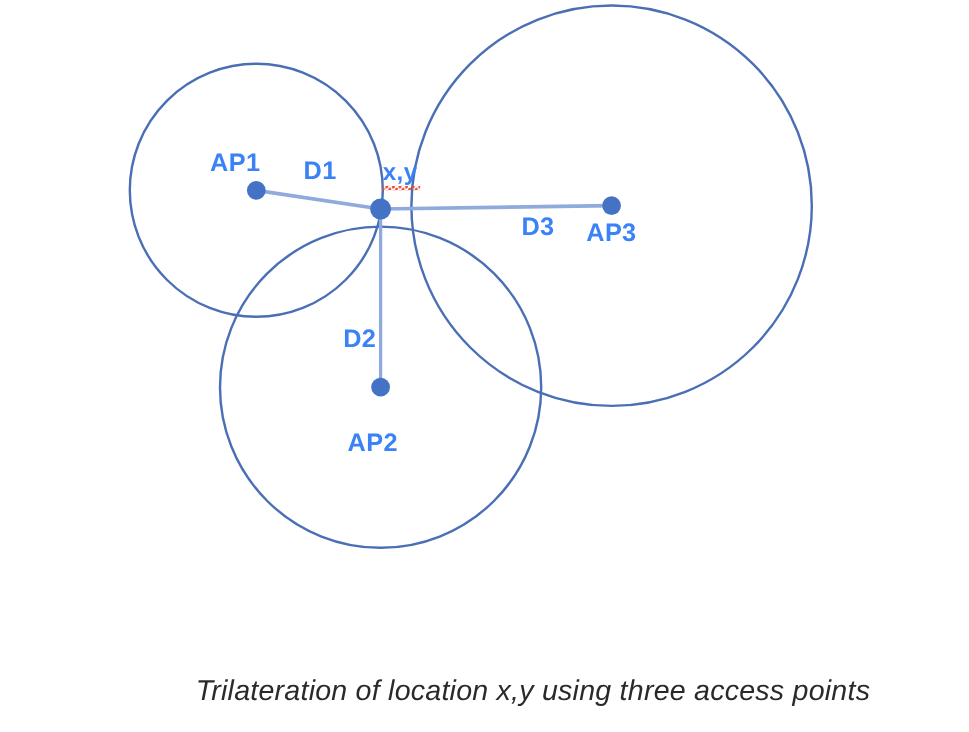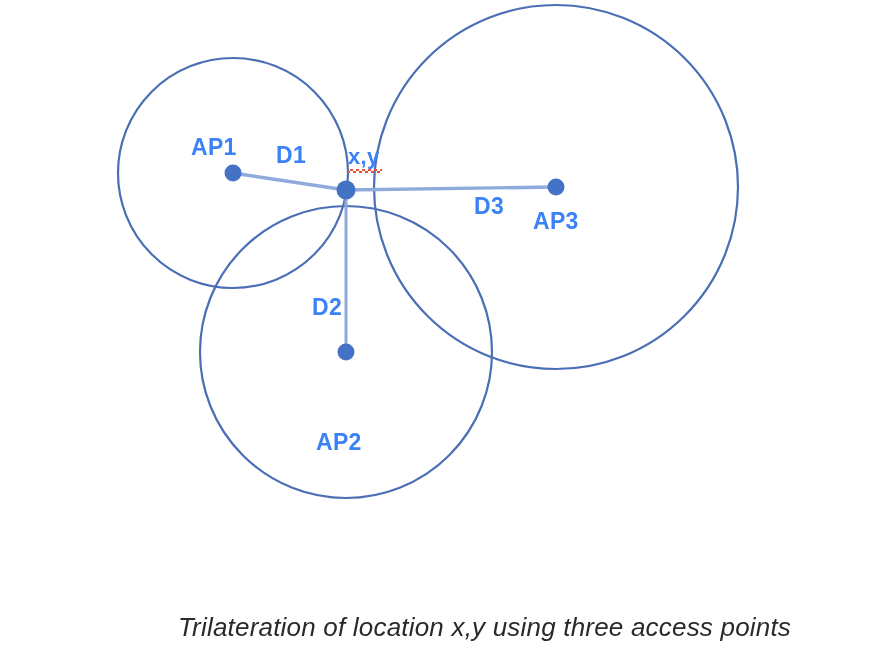--- a/index.html
+++ b/index.html
@@ -96,22 +96,22 @@
     <line id="line-d3" x1="556" y1="187" x2="346" y2="190" stroke="#8faadc" stroke-width="3.4" stroke-linecap="round"></line>
 
     <circle id="dot-ap1" cx="233" cy="173" r="8.5" fill="#4472c4"></circle>
     <circle id="dot-ap2" cx="346" cy="352" r="8.5" fill="#4472c4"></circle>
     <circle id="dot-ap3" cx="556" cy="187" r="8.5" fill="#4472c4"></circle>
 
     <circle id="dot-xy" cx="346" cy="190" r="9.5" fill="#4472c4"></circle>
   </svg>
 
   <div class="ap-label" id="label-ap1" style="left: 191px; top: 136px;">AP1</div>
-  <div class="ap-label" id="label-ap2" style="left: 316px; top: 391px; margin-top: 40px;">AP2</div>
-  <div class="ap-label" id="label-ap3" style="left: 533px; top: 210px; text-align: right;">AP3</div>
+  <div class="ap-label" id="label-ap2" style="left: 316px; top: 391px;">AP2</div>
+  <div class="ap-label" id="label-ap3" style="left: 533px; top: 200px; text-align: right;">AP3</div>
 
   <div class="dist-label" id="label-d1" style="left: 276px; top: 144px;">D1</div>
   <div class="dist-label" id="label-d2" style="left: 312px; top: 296px;">D2</div>
   <div class="dist-label" id="label-d3" style="left: 474px; top: 147px; margin-top: 48px;">D3</div>
 
   <div class="point-label" id="label-xy" style="left: 348px; top: 146px;">
     <span class="misspelled">x,y</span>
   </div>
 
 </div>

